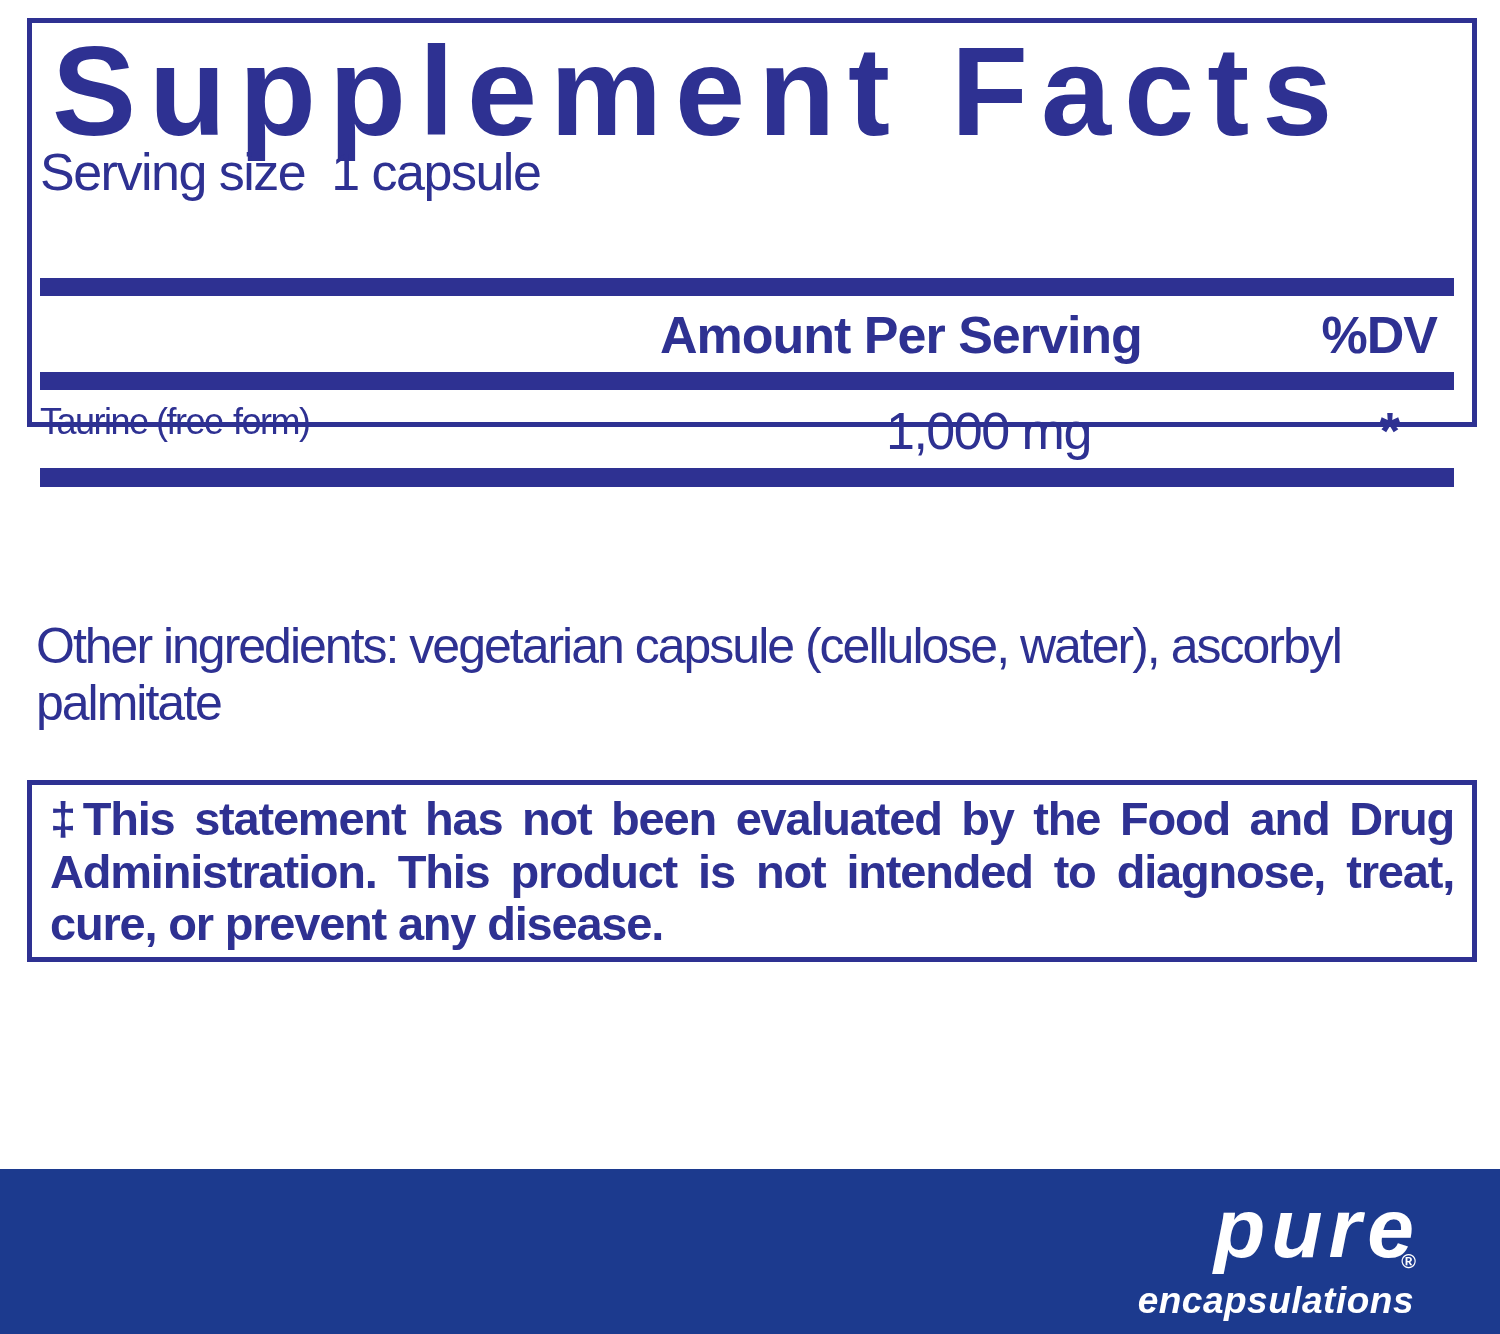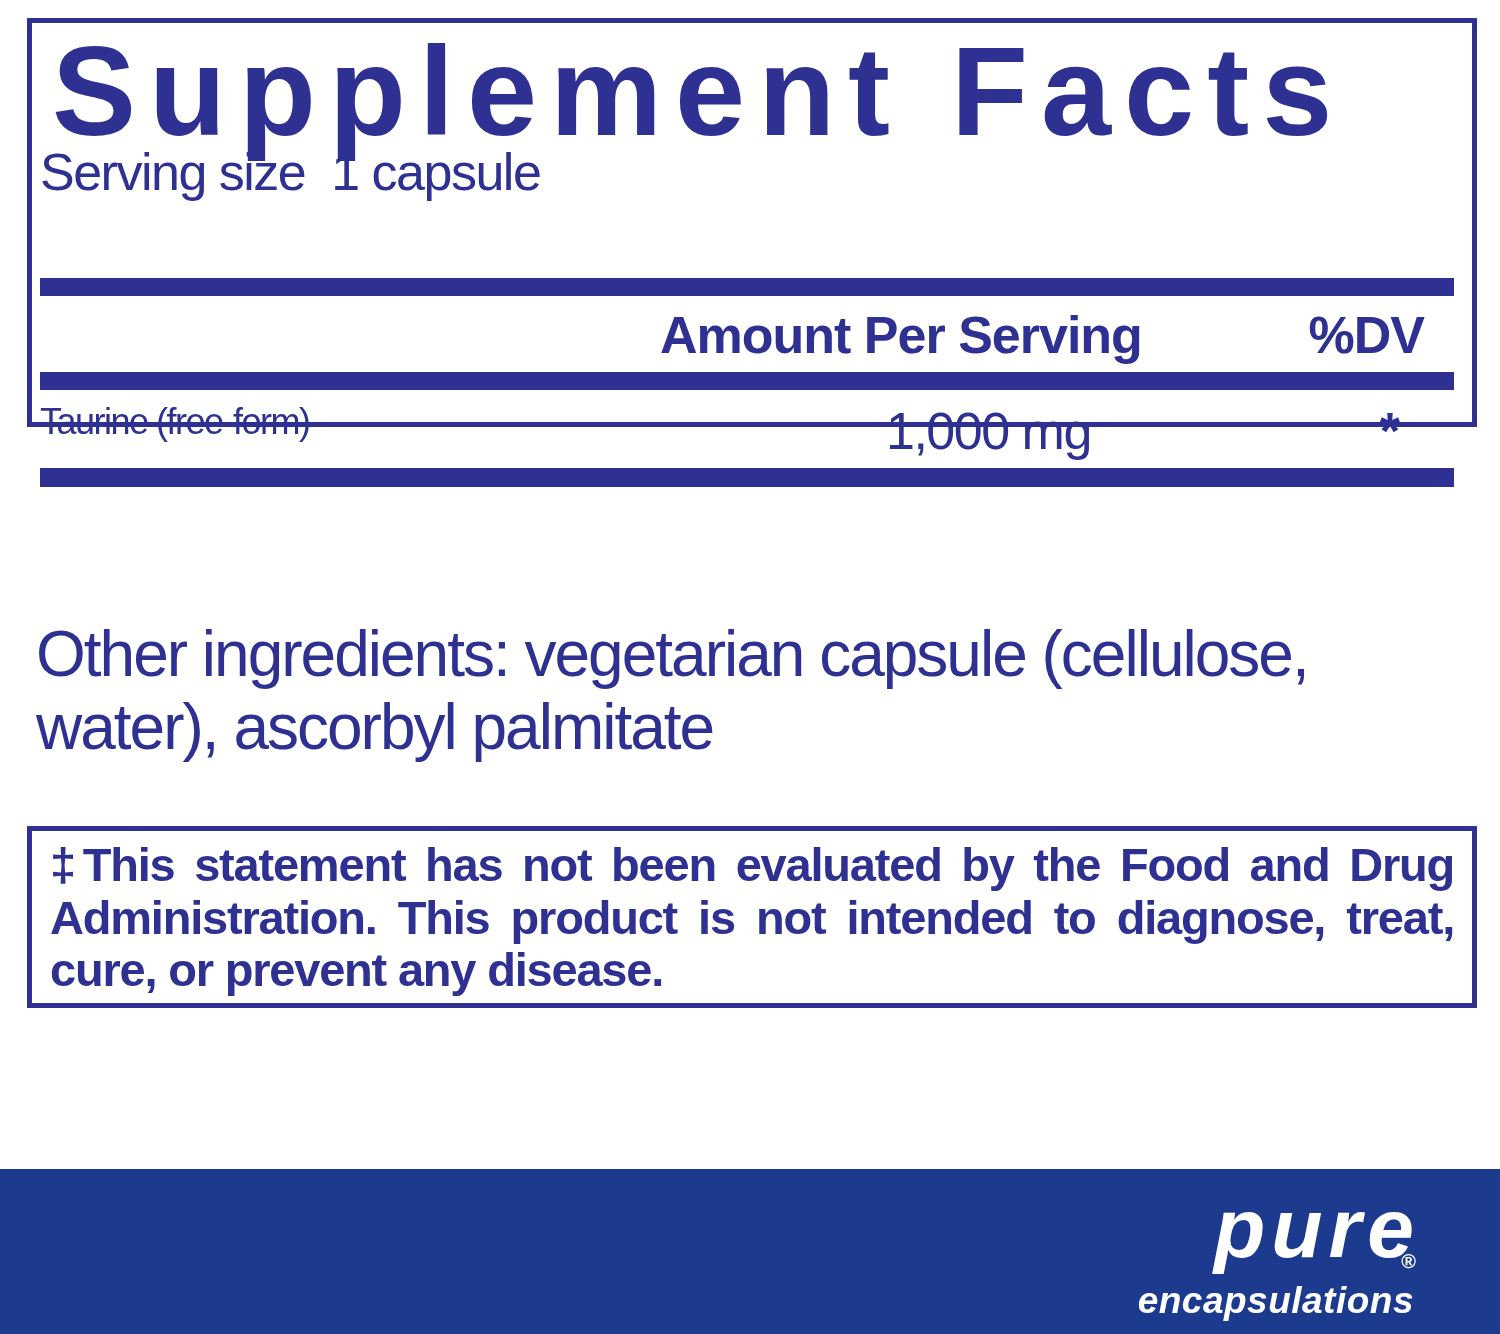--- a/index.html
+++ b/index.html
@@ -28,21 +28,21 @@
     position:absolute;left:8px;width:1414px;height:18px;background:#2E3192;
   }
   .bar1{top:255px;}
   .bar2{top:349px;}
   .bar3{top:445px;height:19px;}
   .hdr-amount{
     position:absolute;left:628px;top:282px;
     font-size:52px;font-weight:bold;letter-spacing:-1px;white-space:nowrap;
   }
   .hdr-dv{
-    position:absolute;right:48px;top:282px;
+    position:absolute;right:35px;top:282px;
     font-size:52px;font-weight:bold;letter-spacing:-1px;white-space:nowrap;
   }
   .row-name{
     position:absolute;left:8px;top:378px;
     font-size:36px;letter-spacing:-1.5px;white-space:nowrap;
   }
   .row-amount{
     position:absolute;left:854px;top:378px;
     font-size:52px;letter-spacing:-1.5px;white-space:nowrap;
   }
@@ -50,28 +50,27 @@
     position:absolute;right:72px;top:378px;
     font-size:52px;font-weight:bold;white-space:nowrap;
   }
   .footnote{
     position:absolute;left:48px;top:484px;
     font-size:52px;letter-spacing:-1.5px;white-space:nowrap;
   }
   
   .other-ingredients{
     position:absolute;left:36px;top:618px;width:1430px;
-    font-size:64px;letter-spacing:-2px;line-height:1.14;
+    font-size:50px;letter-spacing:-2px;line-height:1.14;
   }
   
   .disclaimer-box{
     position:absolute;left:27px;top:780px;width:1450px;height:182px;
     border:5px solid #2E3192;box-sizing:border-box;background:#ffffff;
     padding:8px 18px 0 18px;
-    margin-top:46px;
   }
   .disclaimer-text{
     font-size:47px;font-weight:bold;letter-spacing:-1.2px;line-height:1.12;
     text-align:justify;
   }
   
   .brand-band{
     position:absolute;left:0;top:1169px;width:1500px;height:178px;background:#1C3A8E;
   }
   .brand{

